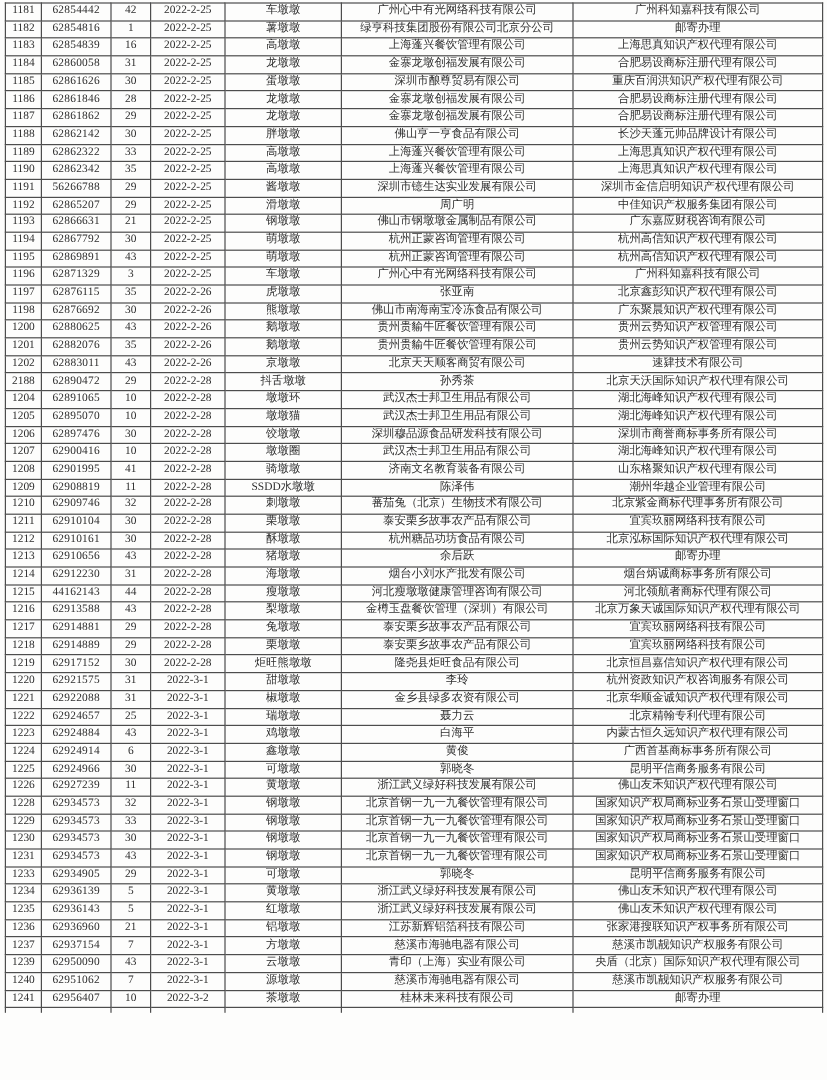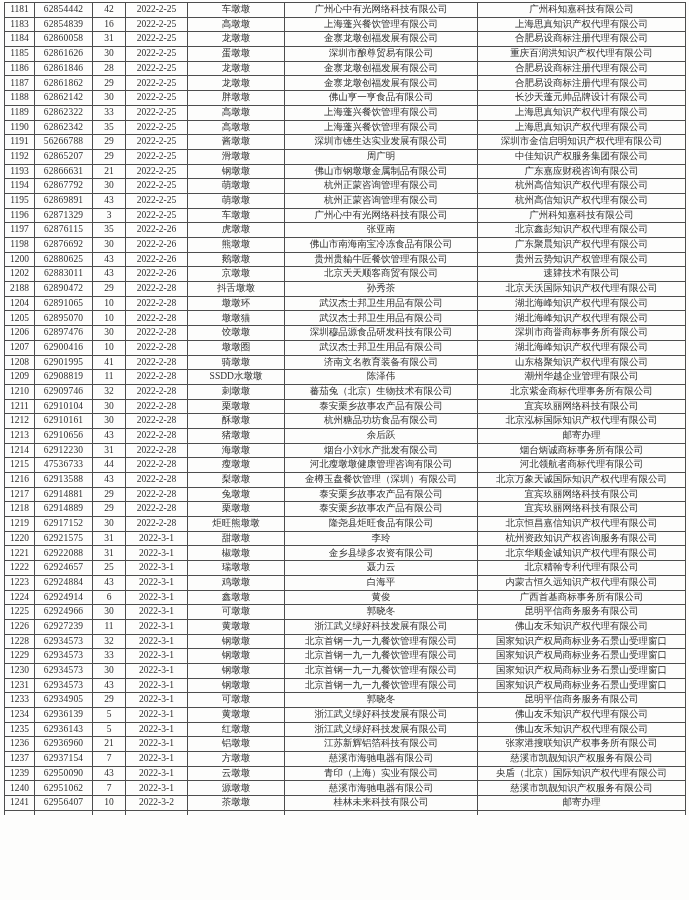--- a/index.html
+++ b/index.html
@@ -54,20 +54,29 @@
       <tr>
         <td class="col-seq">1181</td>
         <td class="col-app_no">62854442</td>
         <td class="col-class_no">42</td>
         <td class="col-date">2022-2-25</td>
         <td class="col-name">车墩墩</td>
         <td class="col-applicant">广州心中有光网络科技有限公司</td>
         <td class="col-agent">广州科知嘉科技有限公司</td>
       </tr>
       <tr>
+        <td class="col-seq">1182</td>
+        <td class="col-app_no">62854816</td>
+        <td class="col-class_no">1</td>
+        <td class="col-date">2022-2-25</td>
+        <td class="col-name">薯墩墩</td>
+        <td class="col-applicant">绿亨科技集团股份有限公司北京分公司</td>
+        <td class="col-agent">邮寄办理</td>
+      </tr>
+      <tr>
         <td class="col-seq">1183</td>
         <td class="col-app_no">62854839</td>
         <td class="col-class_no">16</td>
         <td class="col-date">2022-2-25</td>
         <td class="col-name">高墩墩</td>
         <td class="col-applicant">上海蓬兴餐饮管理有限公司</td>
         <td class="col-agent">上海思真知识产权代理有限公司</td>
       </tr>
       <tr>
         <td class="col-seq">1184</td>
@@ -207,20 +216,29 @@
       <tr>
         <td class="col-seq">1200</td>
         <td class="col-app_no">62880625</td>
         <td class="col-class_no">43</td>
         <td class="col-date">2022-2-26</td>
         <td class="col-name">鹅墩墩</td>
         <td class="col-applicant">贵州贵貐牛匠餐饮管理有限公司</td>
         <td class="col-agent">贵州云势知识产权管理有限公司</td>
       </tr>
       <tr>
+        <td class="col-seq">1201</td>
+        <td class="col-app_no">62882076</td>
+        <td class="col-class_no">35</td>
+        <td class="col-date">2022-2-26</td>
+        <td class="col-name">鹅墩墩</td>
+        <td class="col-applicant">贵州贵貐牛匠餐饮管理有限公司</td>
+        <td class="col-agent">贵州云势知识产权管理有限公司</td>
+      </tr>
+      <tr>
         <td class="col-seq">1202</td>
         <td class="col-app_no">62883011</td>
         <td class="col-class_no">43</td>
         <td class="col-date">2022-2-26</td>
         <td class="col-name">京墩墩</td>
         <td class="col-applicant">北京天天顺客商贸有限公司</td>
         <td class="col-agent">速肄技术有限公司</td>
       </tr>
       <tr>
         <td class="col-seq">2188</td>
@@ -325,21 +343,21 @@
         <td class="col-seq">1214</td>
         <td class="col-app_no">62912230</td>
         <td class="col-class_no">31</td>
         <td class="col-date">2022-2-28</td>
         <td class="col-name">海墩墩</td>
         <td class="col-applicant">烟台小刘水产批发有限公司</td>
         <td class="col-agent">烟台炳诚商标事务所有限公司</td>
       </tr>
       <tr>
         <td class="col-seq">1215</td>
-        <td class="col-app_no">47536733</td>
+        <td class="col-app_no">44162143</td>
         <td class="col-class_no">44</td>
         <td class="col-date">2022-2-28</td>
         <td class="col-name">瘦墩墩</td>
         <td class="col-applicant">河北瘦墩墩健康管理咨询有限公司</td>
         <td class="col-agent">河北领航者商标代理有限公司</td>
       </tr>
       <tr>
         <td class="col-seq">1216</td>
         <td class="col-app_no">62913588</td>
         <td class="col-class_no">43</td>

